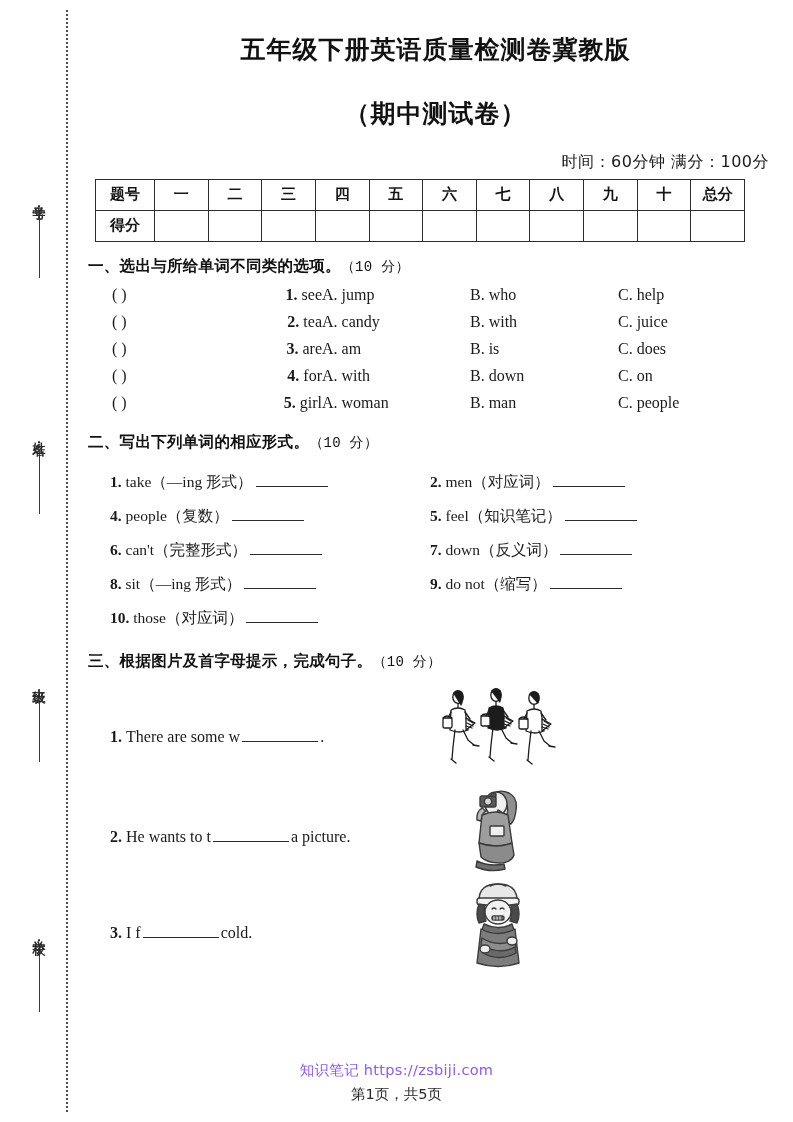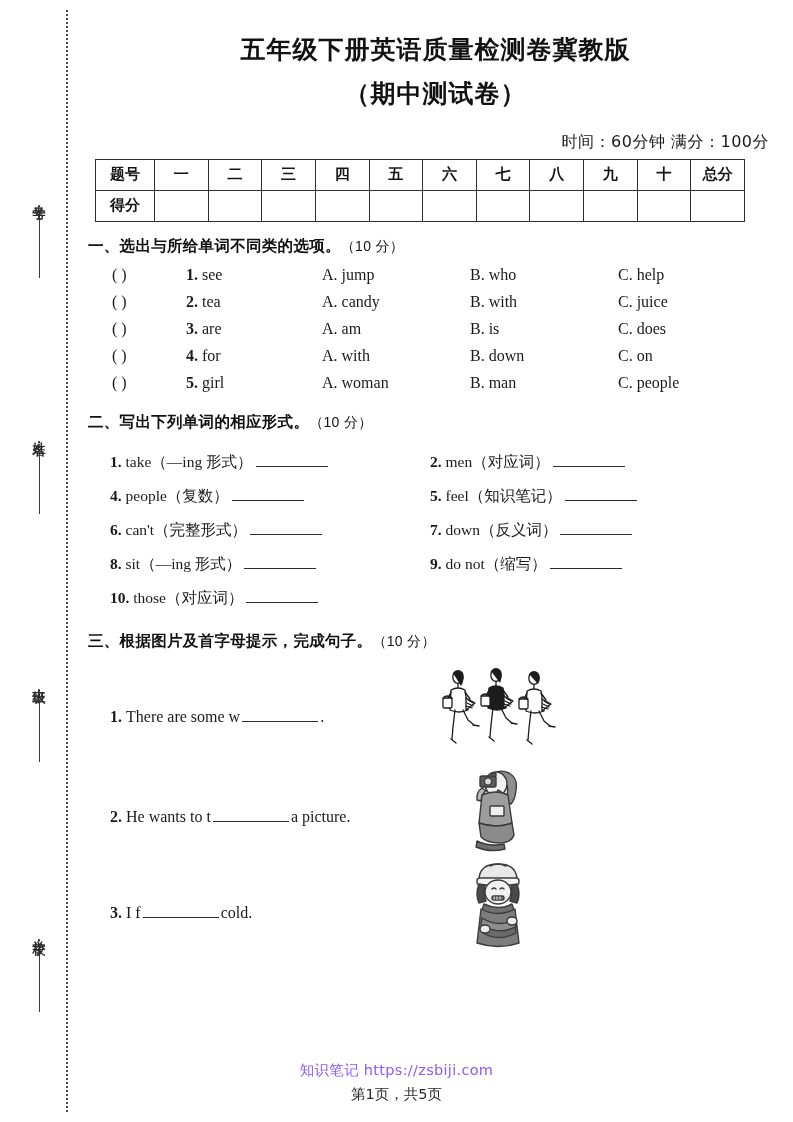--- a/index.html
+++ b/index.html
@@ -76,21 +76,21 @@
     margin-top: 36px;
     line-height: 1.15;
     color: #111;
   }
   .title-sub {
     text-align: center;
     font-family: "DejaVu Sans", sans-serif;
     font-weight: bold;
     font-size: 25px;
     letter-spacing: 1px;
-    margin-top: 12px;
+    margin-top: 32px;
     color: #111;
   }
 
   .exam-meta {
     text-align: right;
     font-size: 16px;
     font-family: "DejaVu Sans", sans-serif;
     margin-top: 22px;
     padding-right: 24px;
     letter-spacing: 0.5px;
@@ -113,21 +113,21 @@
     vertical-align: middle;
     font-family: "DejaVu Sans", sans-serif;
     font-size: 15px;
     font-weight: bold;
     color: #141414;
   }
   table.score-table td.head-cell { width: 56px; }
 
   
   .section-title {
-    font-family: Liberation Sans, sans-serif;
+    font-family: Liberation Mono, monospace;
     font-weight: bold;
     font-size: 15.5px;
     margin: 14px 0 2px 10px;
     letter-spacing: 0.3px;
     color: #111;
   }
   .section-title .pts {
     font-weight: normal;
     font-size: 14px;
   }
@@ -143,20 +143,21 @@
   .choice-paren {
     width: 74px;
     flex: none;
     letter-spacing: 0;
     white-space: nowrap;
   }
   .choice-stem {
     width: 136px;
     flex: none;
     white-space: nowrap;
+    text-align: right;
   }
   .choice-stem b { font-weight: bold; }
   .choice-opt {
     width: 148px;
     flex: none;
     white-space: nowrap;
   }
 
   
   .wf-grid {

